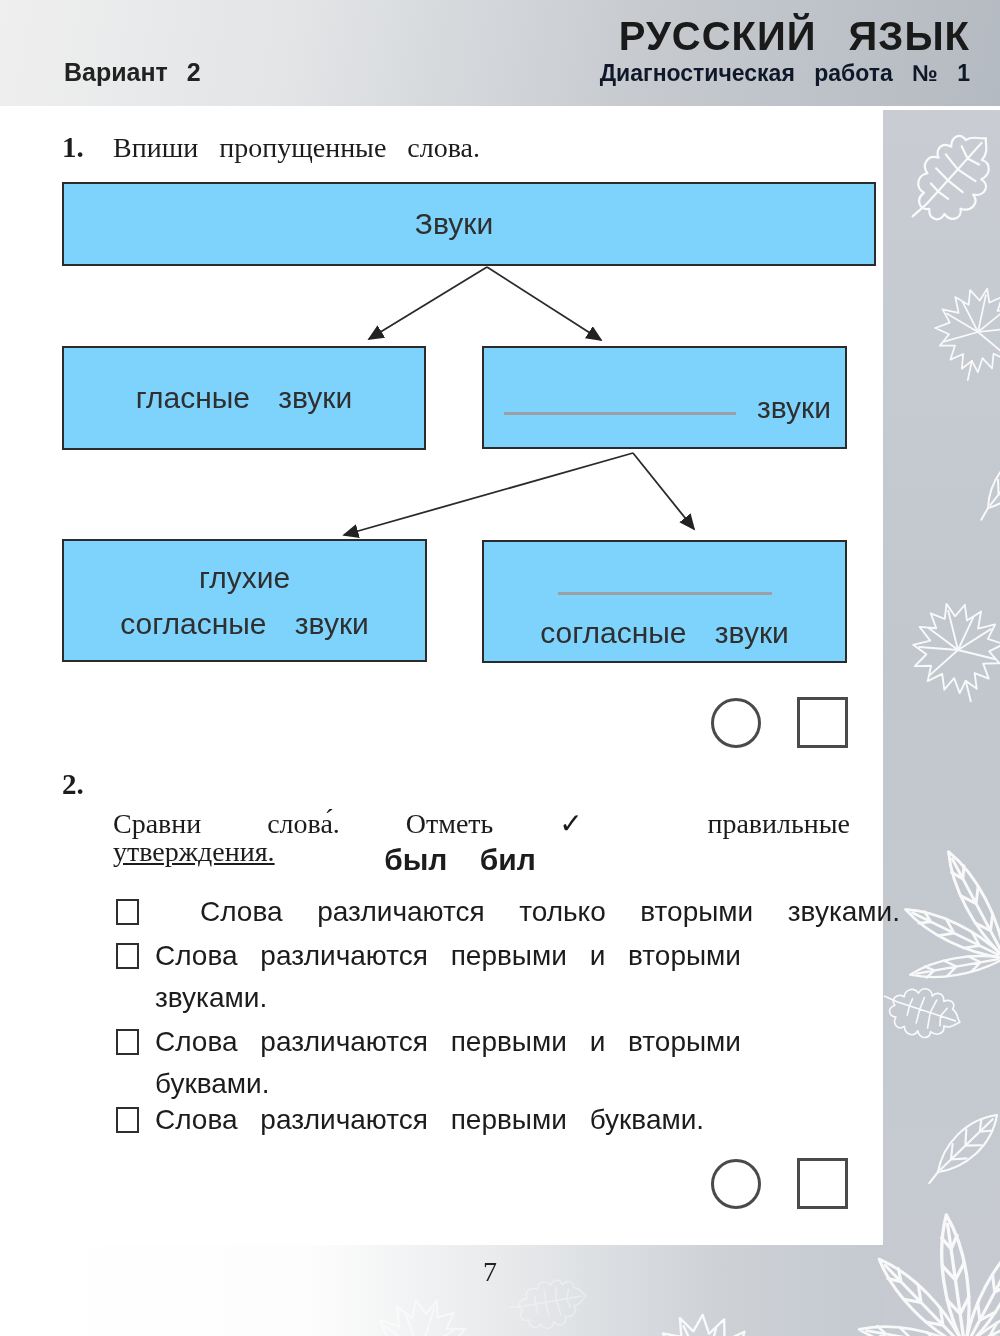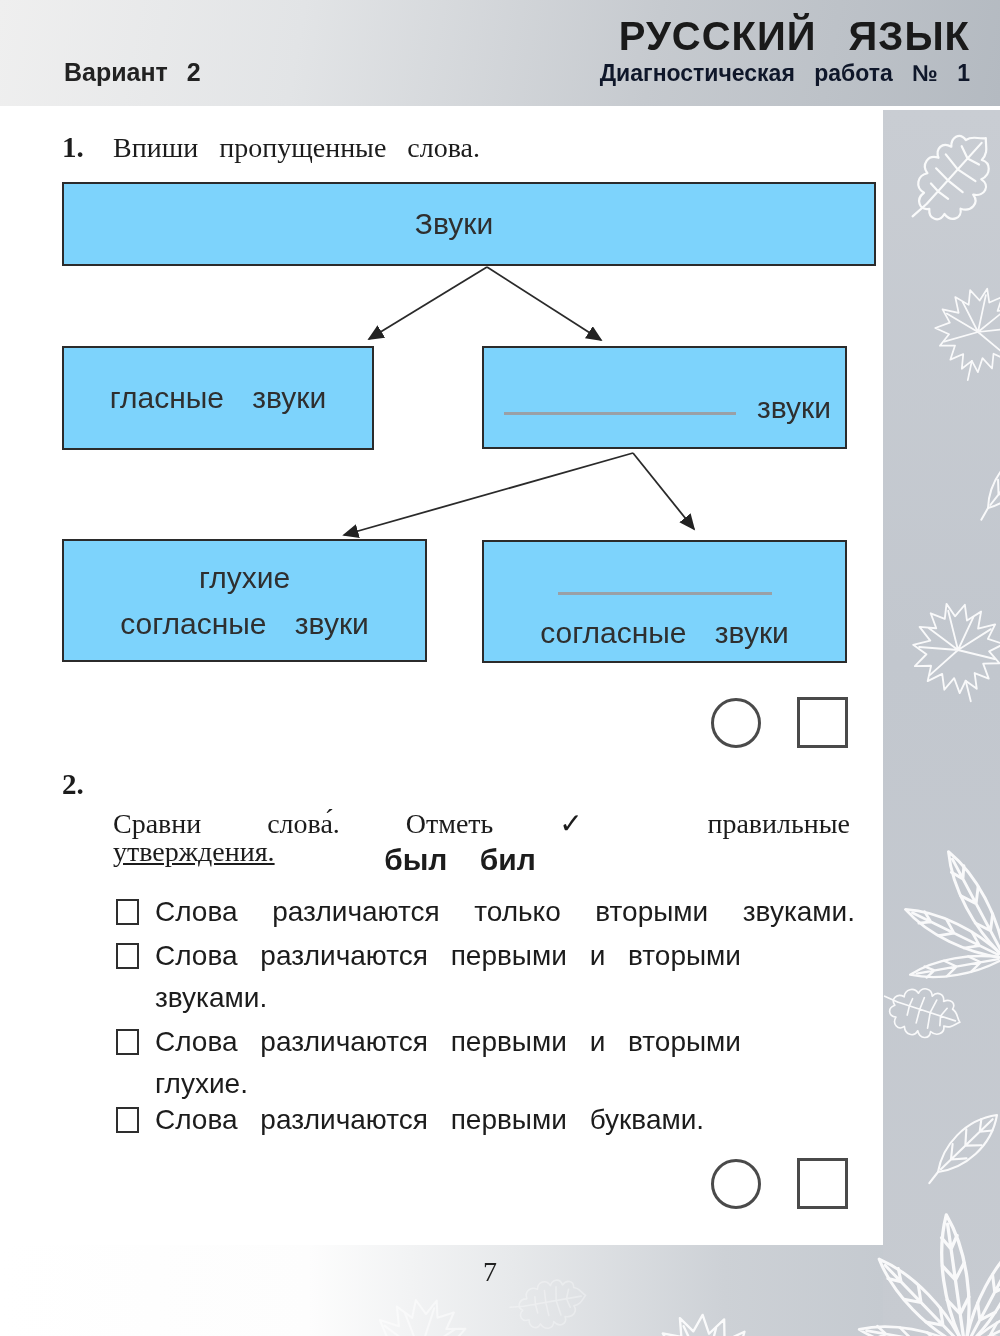--- a/index.html
+++ b/index.html
@@ -31,21 +31,21 @@
   .dbox{border:2.5px solid #2b2b2b;background:#7dd3fc;box-sizing:border-box;}
   .dlabel{font-size:30px;color:#2f2f2f;word-spacing:20px;}
   .blank-line{border-bottom:3px solid #9aa0a6;height:0;}
   .flexcc{display:flex;align-items:center;justify-content:center;}
   
   .mark-circle{width:50px;height:50px;border:3px solid #4a4a4a;border-radius:50%;background:#fff;box-sizing:border-box;}
   .mark-square{width:51px;height:51px;border:3px solid #4a4a4a;background:#fff;box-sizing:border-box;}
   
   .optbox{width:23px;height:26px;border:2.5px solid #2e2e2e;background:#fff;box-sizing:border-box;}
   .opttext{font-size:28px;color:#1c1c1c;word-spacing:15px;white-space:nowrap;}
-  .opttext.j{white-space:normal;width:700px;text-align:justify;text-align-last:justify;}
+  .opttext.j{white-space:normal;width:700px;text-align:justify;text-align-last:justify;margin-left:45px;}
   .pagenum{left:440px;top:1256px;width:100px;text-align:center;font-size:28px;color:#222;}
   svg{display:block;}
 </style>
 </head>
 <body>
 
 <div class="page">
 
   <div class="abs band-top"></div>
   <div class="abs band-right"></div>
@@ -109,21 +109,21 @@
       <line x1="487" y1="267" x2="601" y2="340" marker-end="url(#ah)"></line>
       <line x1="633" y1="453" x2="344" y2="535" marker-end="url(#ah)"></line>
       <line x1="633" y1="453" x2="694" y2="529" marker-end="url(#ah)"></line>
     </g>
   </svg>
 
   <div class="abs dbox flexcc" style="left:62px;top:182px;width:814px;height:84px;padding-right:30px;">
     <span class="dlabel">Звуки</span>
   </div>
 
-  <div class="abs dbox flexcc" style="left:62px;top:346px;width:312px;height:104px;">
+  <div class="abs dbox flexcc" style="left:62px;top:346px;width:364px;height:104px;">
     <span class="dlabel">гласные звуки</span>
   </div>
 
   <div class="abs dbox" style="left:482px;top:346px;width:365px;height:103px;">
     <div class="abs blank-line" style="left:20px;top:64px;width:232px;"></div>
     <div class="abs dlabel" style="right:14px;top:43px;">звуки</div>
   </div>
 
   <div class="abs dbox" style="left:62px;top:539px;width:365px;height:123px;display:flex;flex-direction:column;align-items:center;justify-content:center;row-gap:12px;">
     <span class="dlabel">глухие</span>
@@ -145,21 +145,21 @@
 
   <div class="abs optbox" style="left:116px;top:899px;"></div>
   <div class="abs opttext j" style="left:155px;top:896px;">Слова различаются только вторыми звуками.</div>
 
   <div class="abs optbox" style="left:116px;top:943px;"></div>
   <div class="abs opttext" style="left:155px;top:940px;">Слова различаются первыми и вторыми</div>
   <div class="abs opttext" style="left:155px;top:982px;">звуками.</div>
 
   <div class="abs optbox" style="left:116px;top:1029px;"></div>
   <div class="abs opttext" style="left:155px;top:1026px;">Слова различаются первыми и вторыми</div>
-  <div class="abs opttext" style="left:155px;top:1068px;">глухие.</div>
+  <div class="abs opttext" style="left:155px;top:1068px;">буквами.</div>
 
   <div class="abs optbox" style="left:116px;top:1107px;"></div>
   <div class="abs opttext" style="left:155px;top:1104px;">Слова различаются первыми буквами.</div>
 
   <div class="abs mark-circle" style="left:711px;top:1159px;"></div>
   <div class="abs mark-square" style="left:797px;top:1158px;"></div>
 
   <div class="abs serif pagenum">7</div>
 
 </div>

